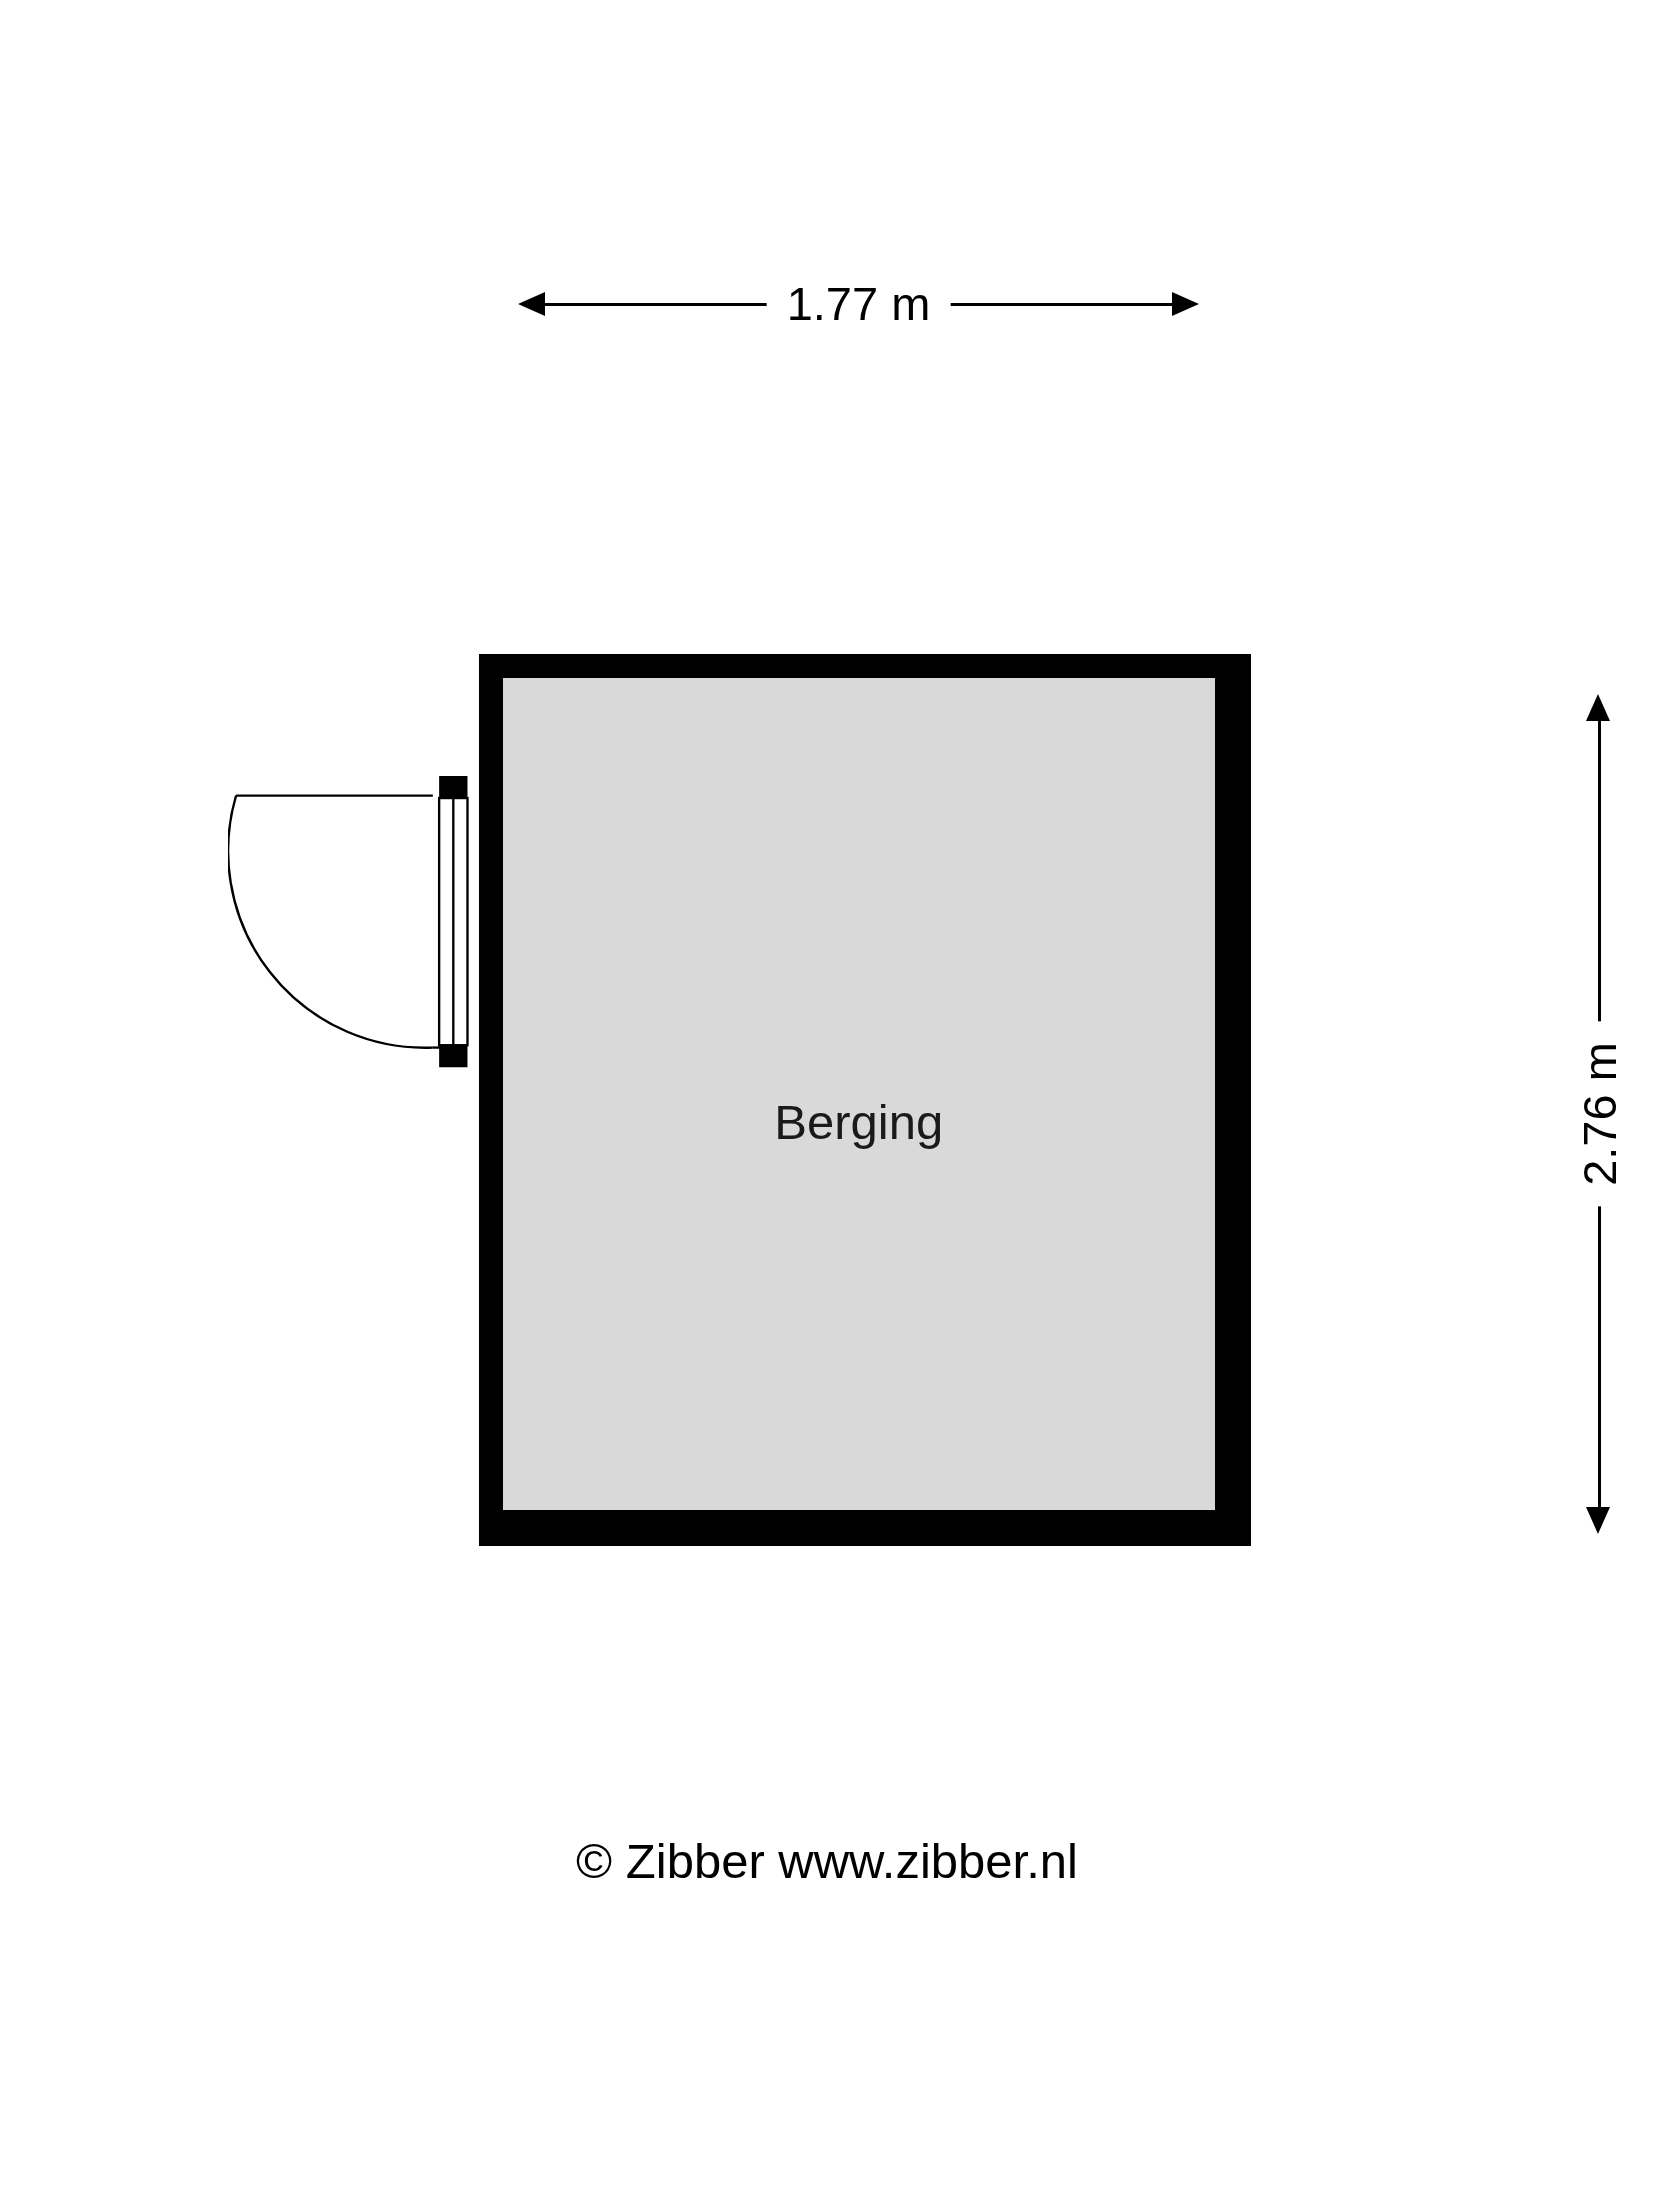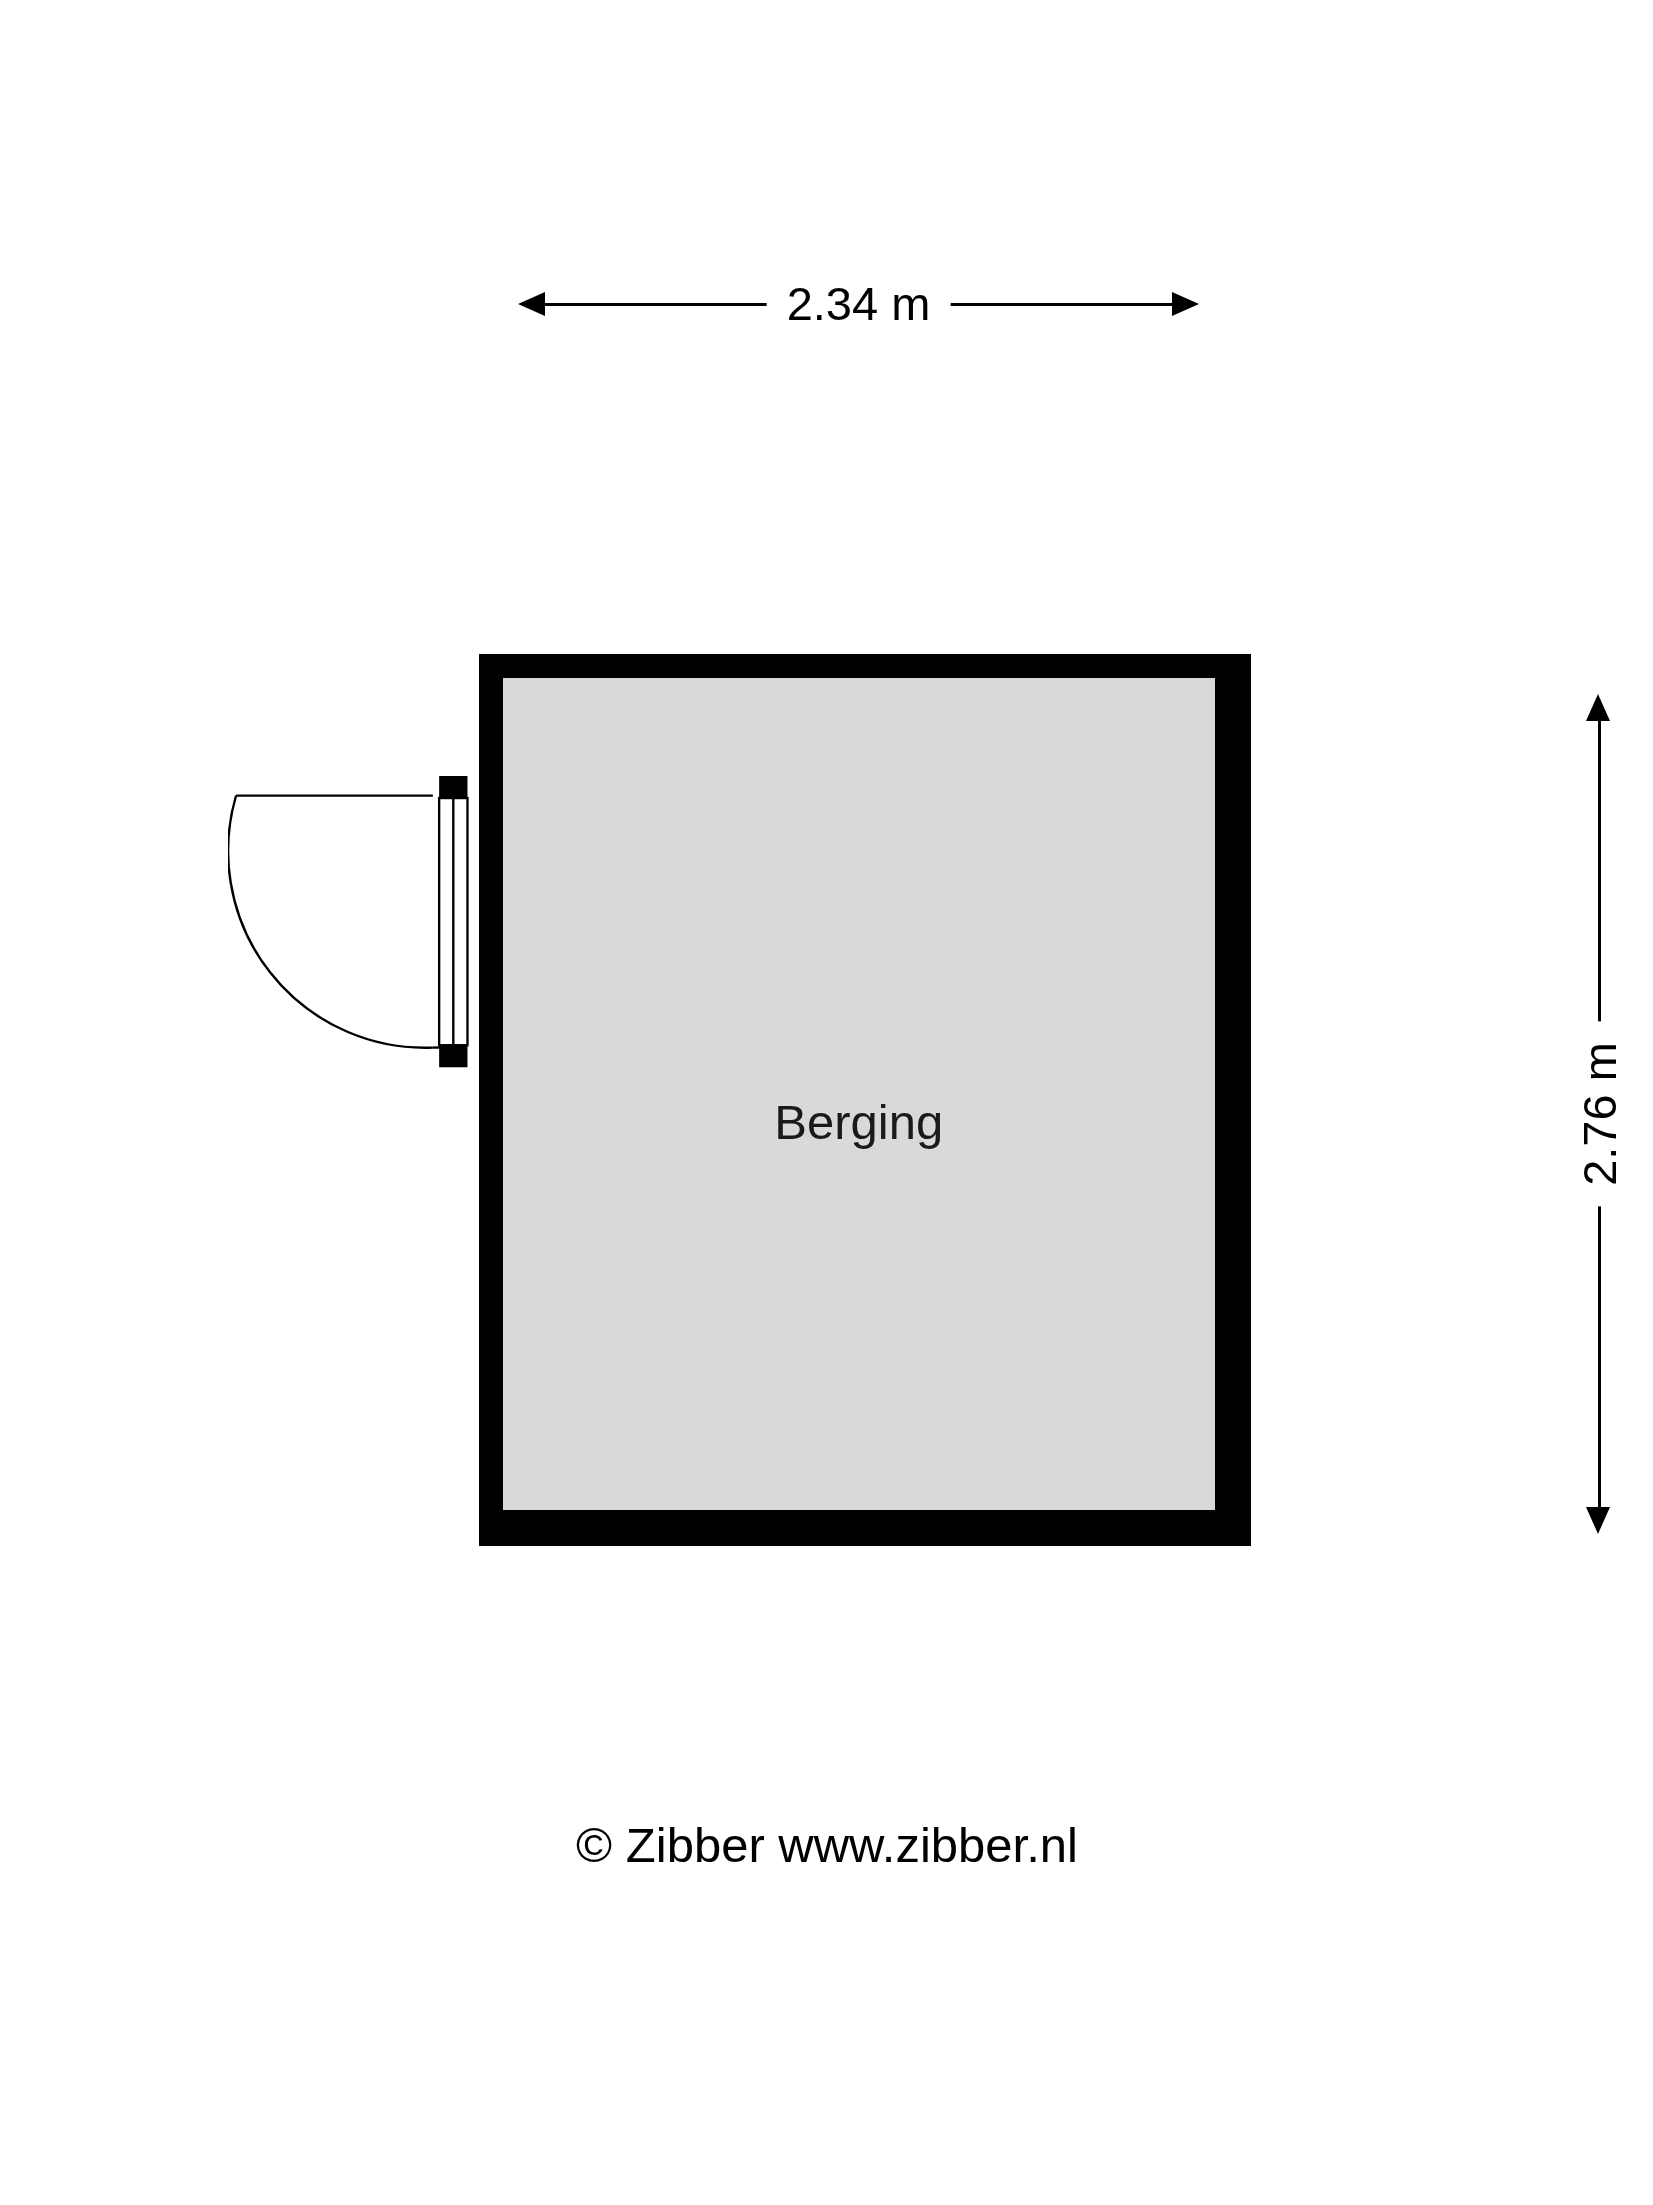--- a/index.html
+++ b/index.html
@@ -165,32 +165,33 @@
   }
   .footer .line1 {
     font-size: 49px;
     line-height: 68px;
     white-space: nowrap;
   }
   .footer .line2 {
     font-size: 49px;
     line-height: 68px;
     white-space: nowrap;
+    margin-top: 16px;
   }
 </style>
 </head>
 <body>
 
 <div id="floorplan-root">
 
   <div class="dim-top">
     <div class="line"></div>
     <div class="arrow-left"></div>
     <div class="arrow-right"></div>
-    <div class="label">2.34 m</div>
+    <div class="label">1.77 m</div>
   </div>
 
   <div class="dim-right">
     <div class="line"></div>
     <div class="arrow-up"></div>
     <div class="arrow-down"></div>
     <div class="label">2.76 m</div>
   </div>
 
   <div class="room">

